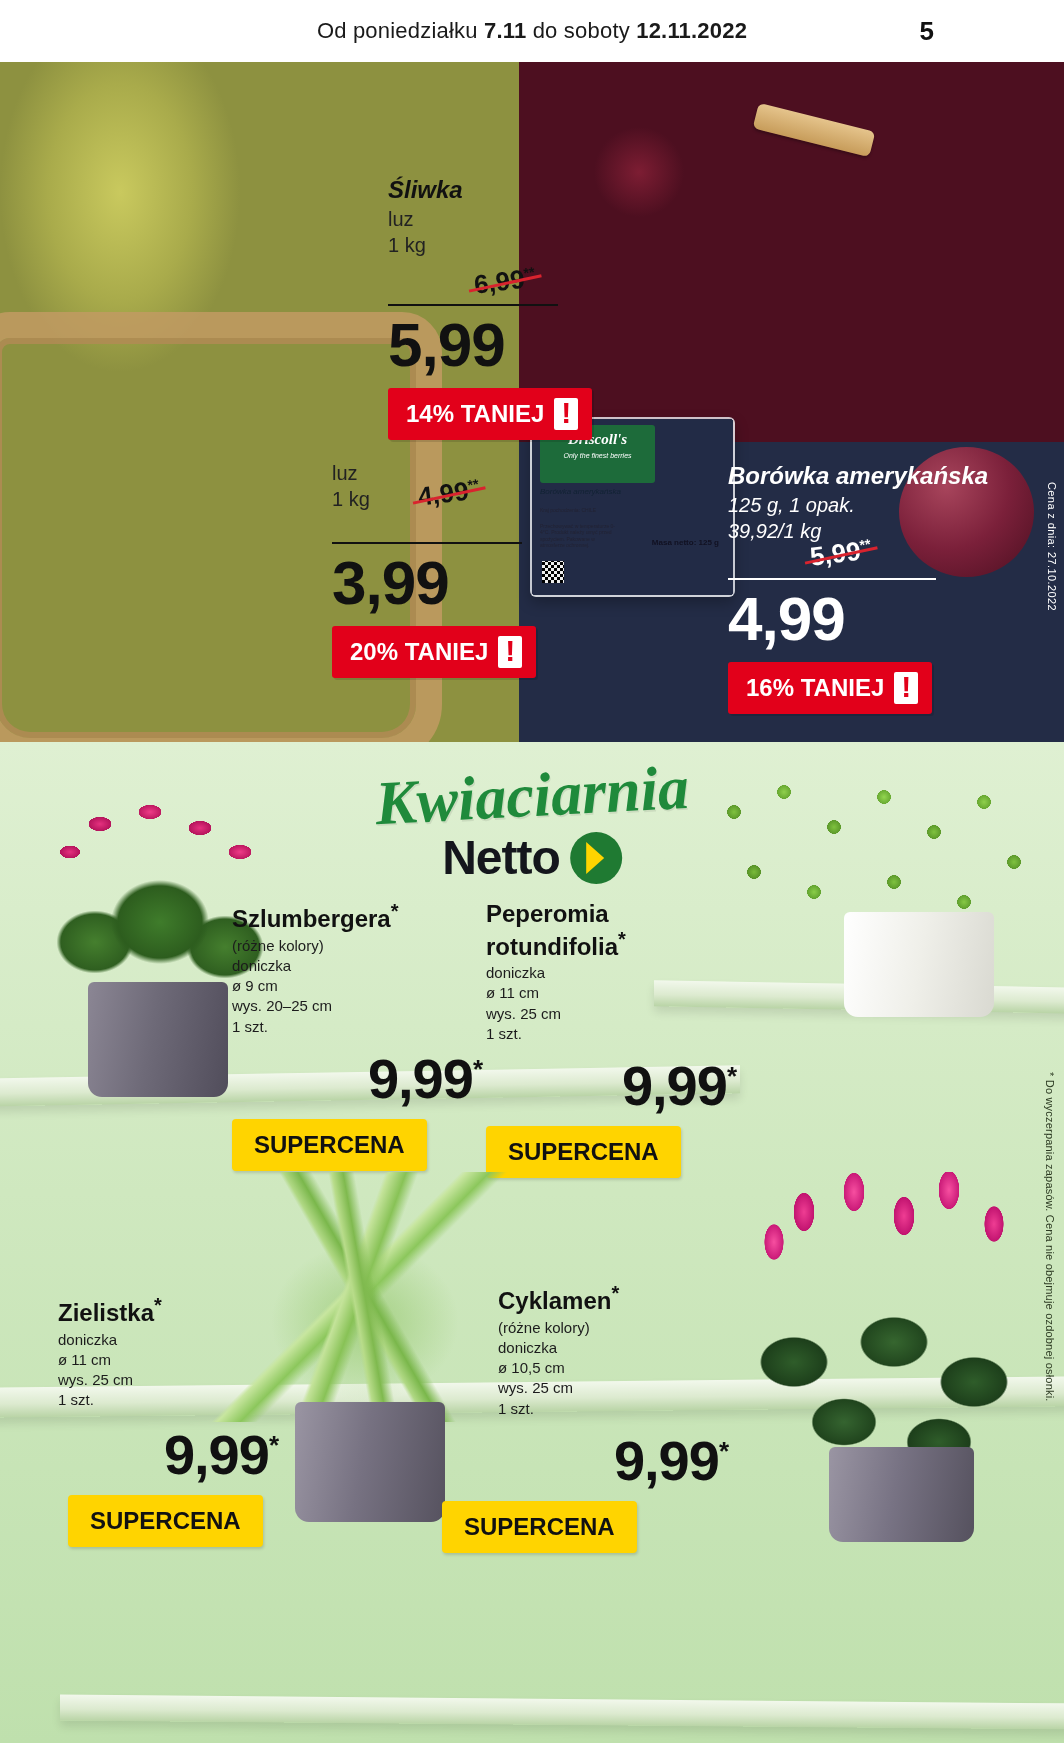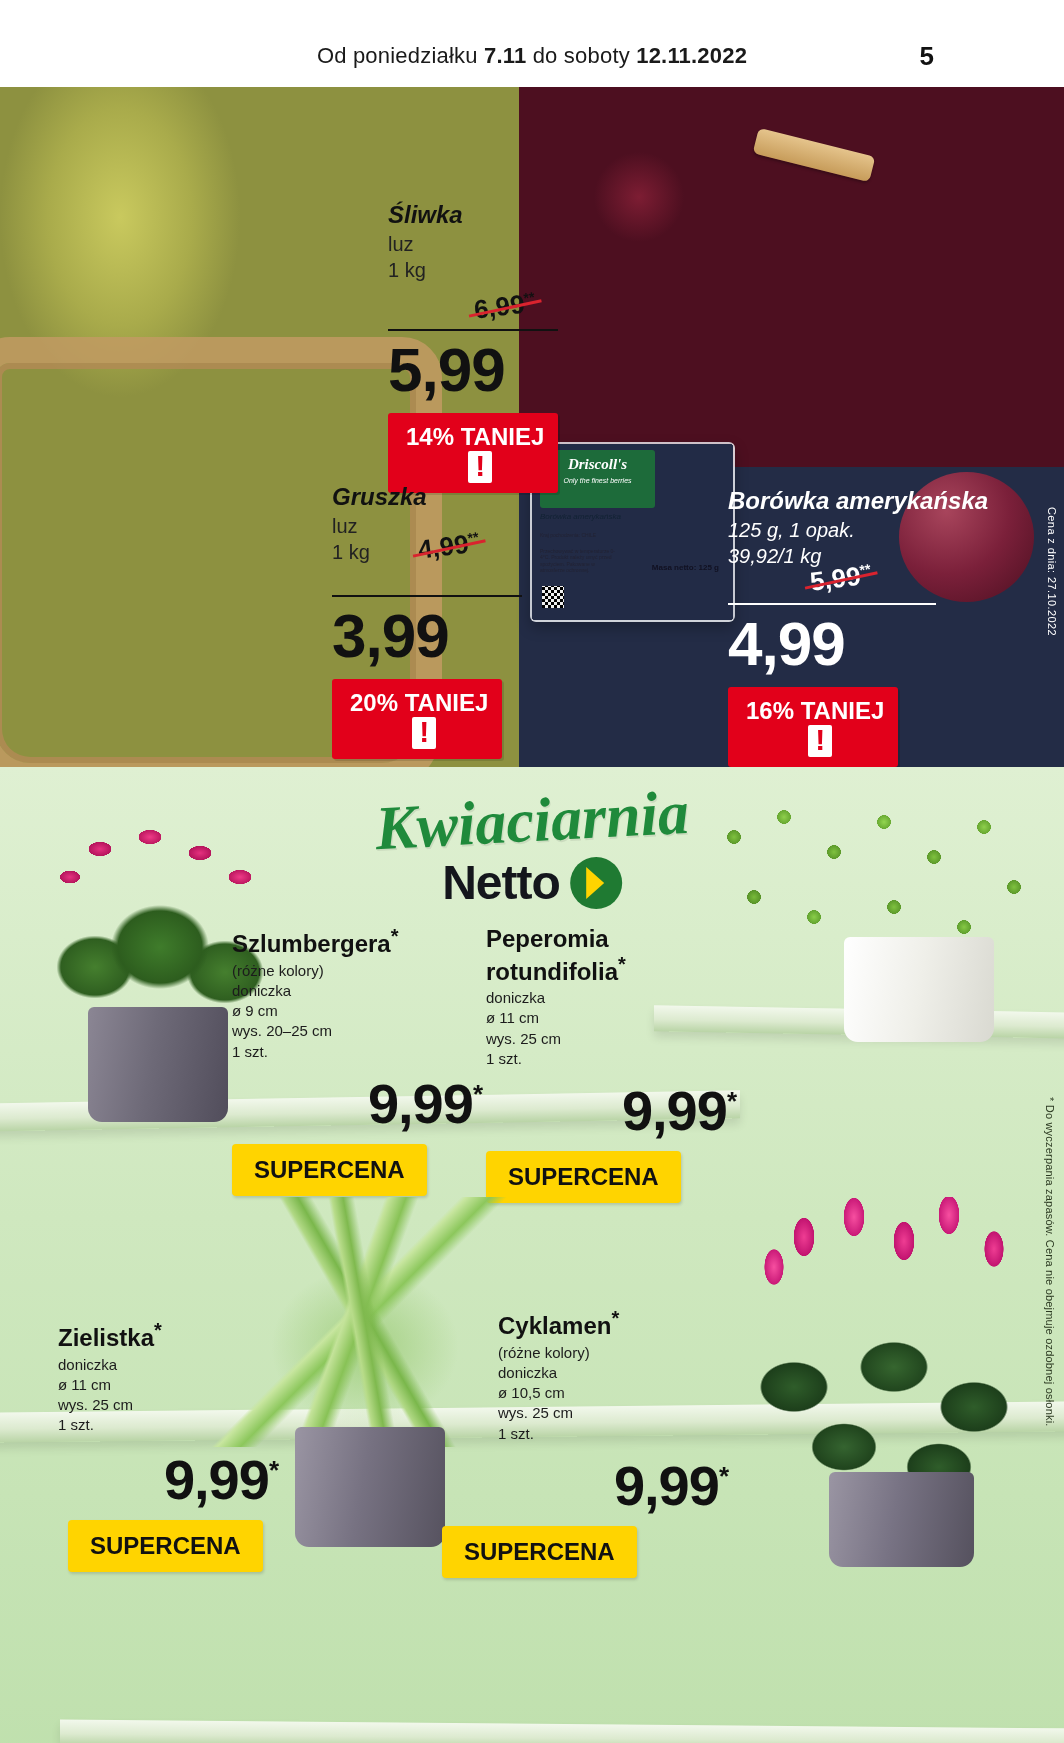--- a/index.html
+++ b/index.html
@@ -8,21 +8,20 @@
     height: 1743px;
     font-family: "Liberation Sans", sans-serif;
     background: #ffffff;
     overflow: hidden;
   }
   .page {
     position: relative;
     width: 1064px;
     height: 1237px;
     background: #86efac;
-    margin-top: 25px;
   }
 
   
   .header {
     position: absolute;
     top: 0; left: 0;
     width: 1064px;
     height: 62px;
     background: #ffffff;
     display: flex;
@@ -243,21 +242,20 @@
     display: inline-flex;
     align-items: center;
     background: #e2001a;
     color: #fff;
     font-weight: bold;
     font-size: 24px;
     padding: 10px 14px 10px 18px;
     border-radius: 3px;
     position: relative;
     box-shadow: 2px 2px 0 rgba(0,0,0,.12);
-    flex-direction: column;
   }
   .tag .bang {
     display: inline-block;
     margin-left: 10px;
     background: #fff;
     color: #e2001a;
     font-size: 30px;
     line-height: 26px;
     padding: 2px 7px 4px 7px;
     border-radius: 2px;
@@ -423,21 +421,20 @@
       </div>
       <div class="rule" style="width:170px;"></div>
       <div class="new-price" style="margin-top:8px;">5,99</div>
       <div class="tag" style="margin-top:12px;">
         <span>14% TANIEJ</span>
         <span class="bang">!</span>
       </div>
     </div>
 
     <div class="price-block" style="left:332px; top:396px; width:330px;">
-      <div class="pname">Gruszka</div>
       <div class="pdesc">
         <div>luz</div>
         <div>1 kg</div>
       </div>
       <div style="position:relative; height:30px;">
         <div class="old-price" style="position:absolute; left:86px; top:-34px;">
           <span>4,99</span><sup>**</sup>
         </div>
       </div>
       <div class="rule" style="width:190px;"></div>

